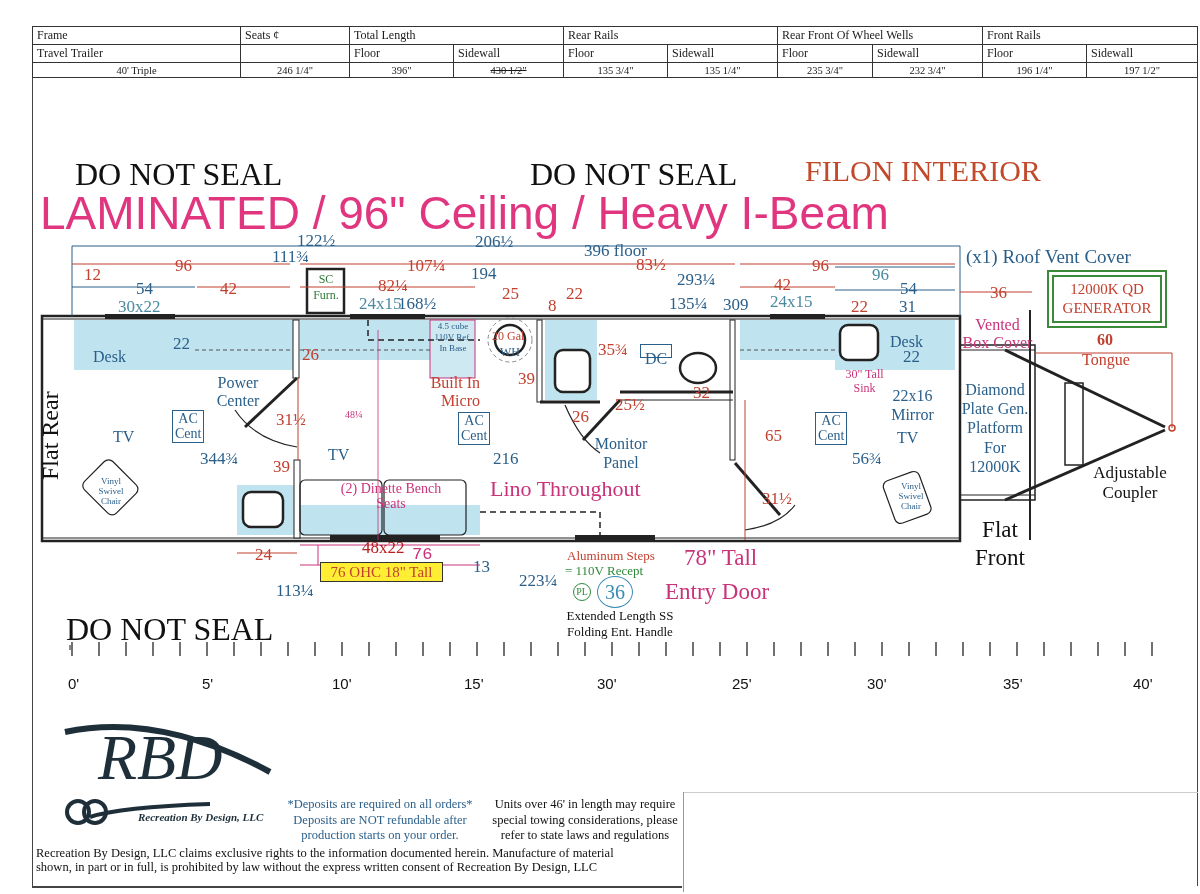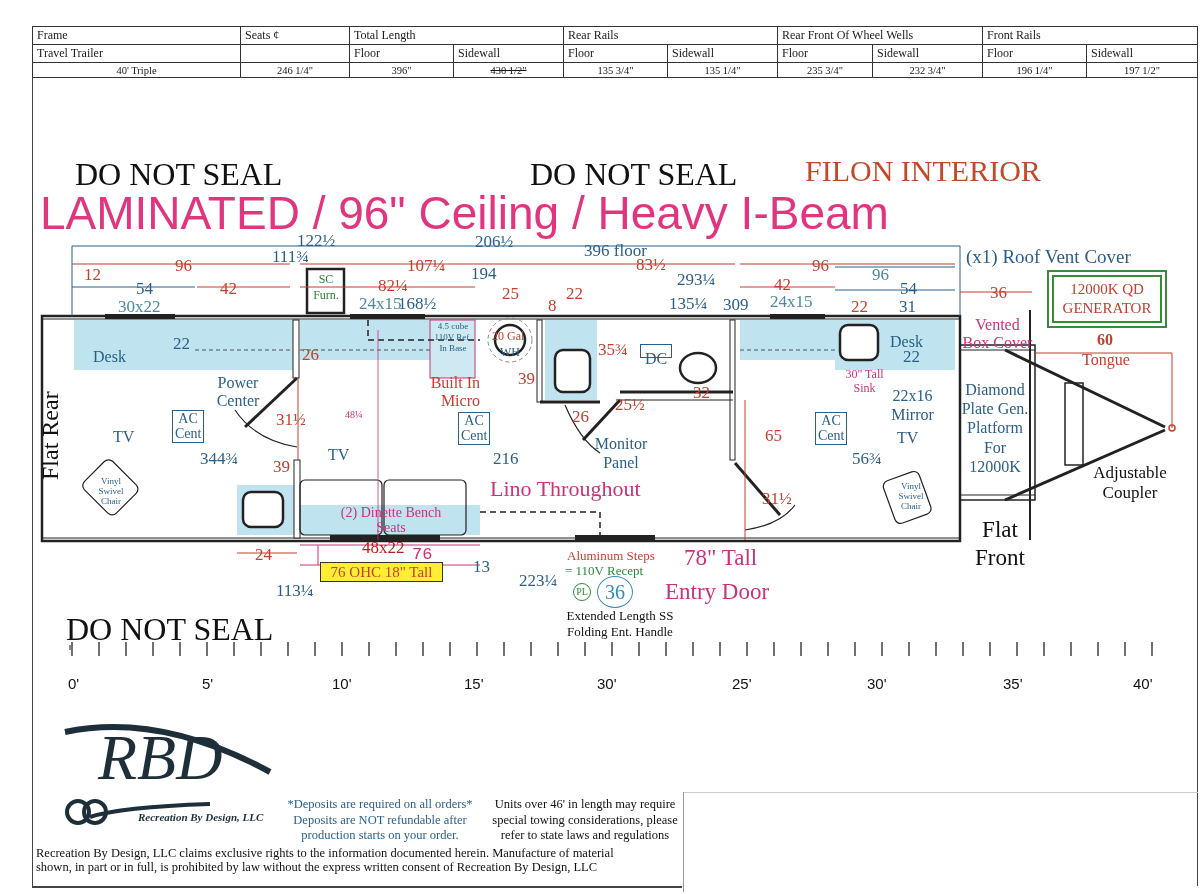--- a/index.html
+++ b/index.html
@@ -320,21 +320,21 @@
 <div class="abs dim red" style="left:737px; top:427px;padding-left:28px;">65</div>
 <div class="abs dim red" style="left:762px; top:490px;">31½</div>
 
 <div class="abs label-lg dark" style="left:38px; top:480px; font-size:24px; transform:rotate(-90deg); transform-origin:left top;">Flat Rear</div>
 <div class="abs label-lg dark" style="left:965px; top:516px; width:70px; text-align:center; white-space:normal; font-size:23px; line-height:1.2;">Flat Front</div>
 <div class="abs label dark" style="left:1085px; top:463px; width:90px; text-align:center; white-space:normal; line-height:1.2; font-size:17px;">Adjustable Coupler</div>
 
 <div class="abs blue" style="left:93px; top:477px; width:36px; text-align:center; white-space:normal; font-size:9px; line-height:1.1;">Vinyl Swivel Chair</div>
 <div class="abs blue" style="left:895px; top:482px; width:32px; text-align:center; white-space:normal; font-size:9px; line-height:1.1;">Vinyl Swivel Chair</div>
 
-<div class="abs pink" style="left:326px; top:505px; width:130px; text-align:center; white-space:normal; font-size:14px; line-height:1.1;">(2) Dinette Bench Seats</div>
+<div class="abs pink" style="left:326px; top:481px; width:130px; text-align:center; white-space:normal; font-size:14px; line-height:1.1;">(2) Dinette Bench Seats</div>
 <div class="abs label-lg pink" style="left:490px; top:478px;">Lino Throughout</div>
 
 <div class="abs dim red" style="left:255px; top:546px;">24</div>
 <div class="abs dim blue" style="left:362px; top:539px; color:#b91c1c;">48x22</div>
 <div class="abs dim pink" style="left:412px; top:546px;font-family:Liberation Mono, monospace;">76</div>
 <div class="abs dim blue" style="left:473px; top:558px;">13</div>
 <div class="ohc">76 OHC 18" Tall</div>
 <div class="abs dim blue" style="left:276px; top:582px;">113¼</div>
 <div class="abs dim blue" style="left:519px; top:572px;">223¼</div>
 

